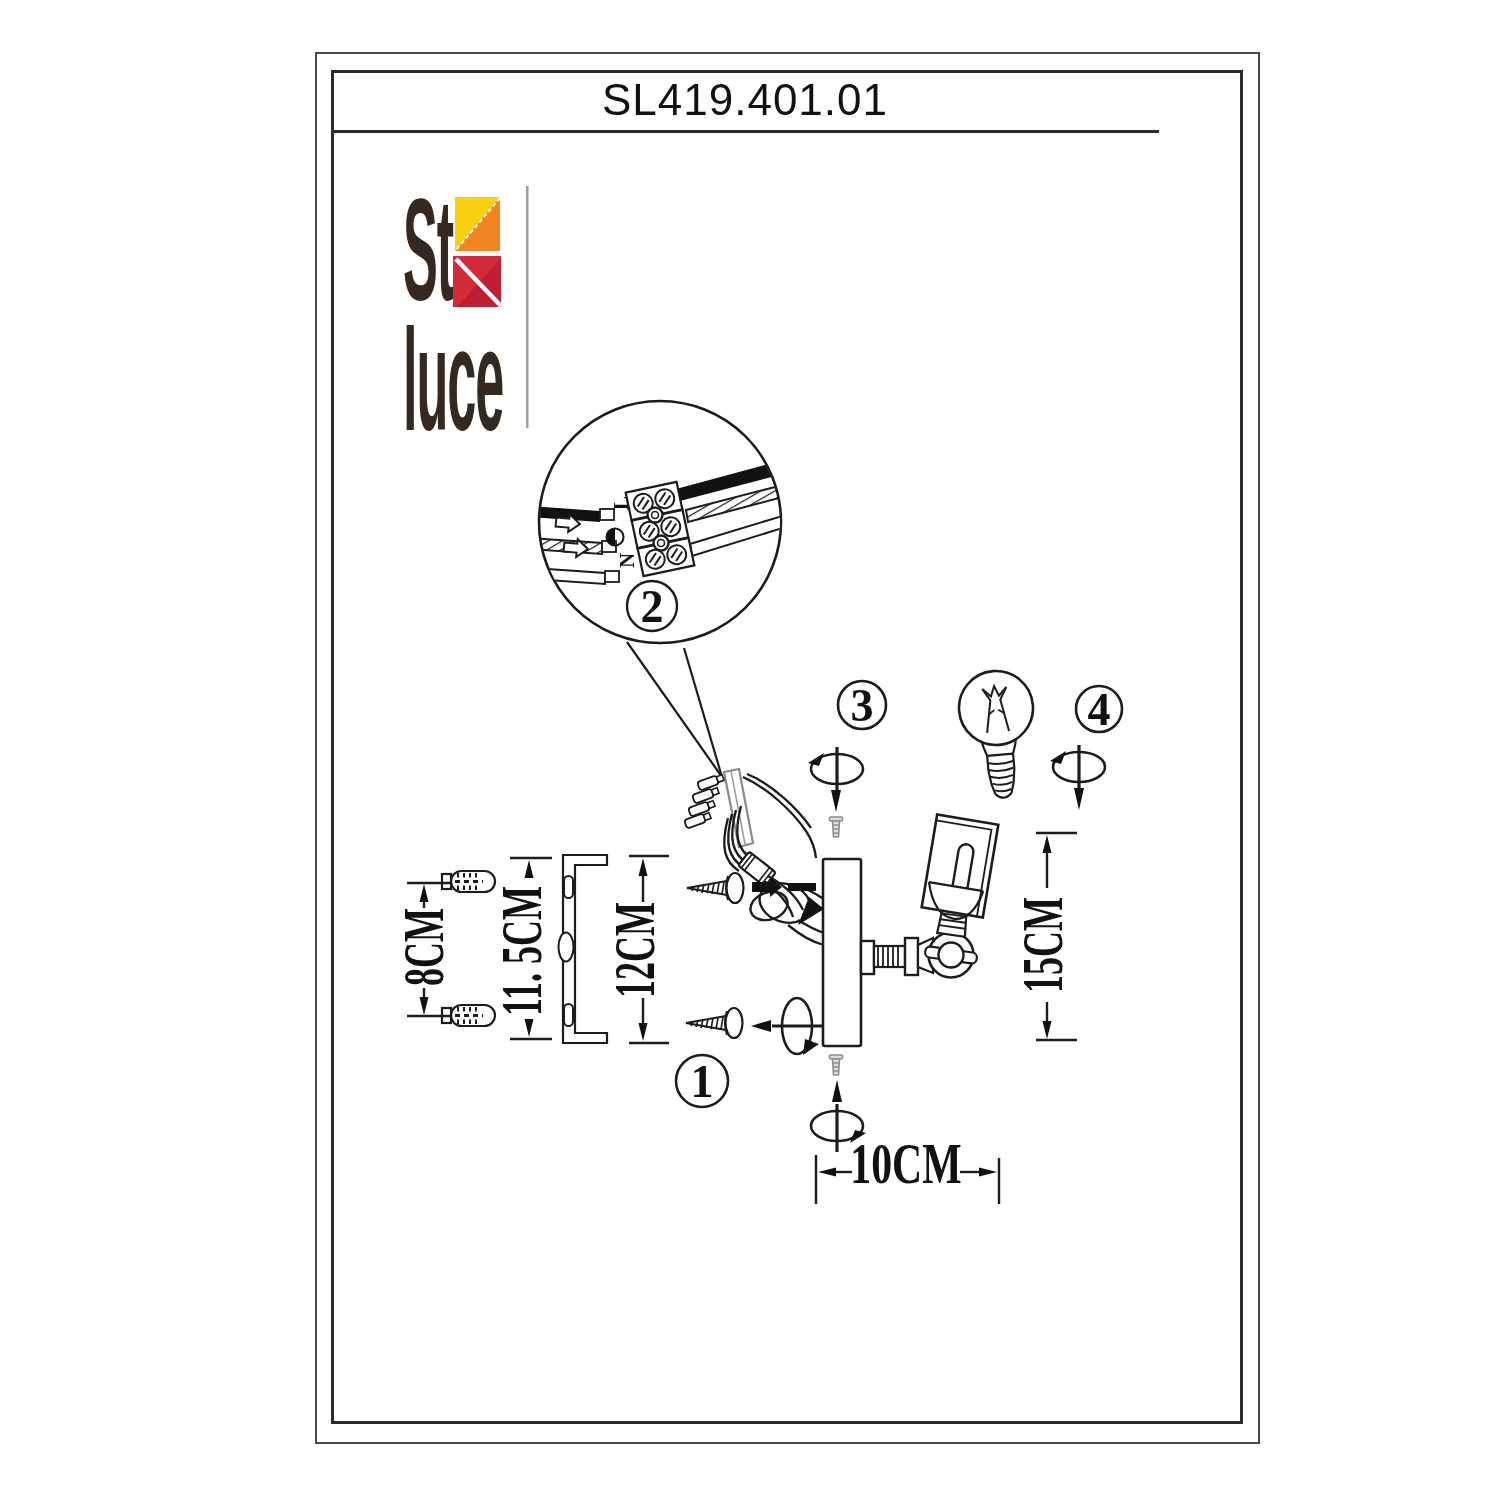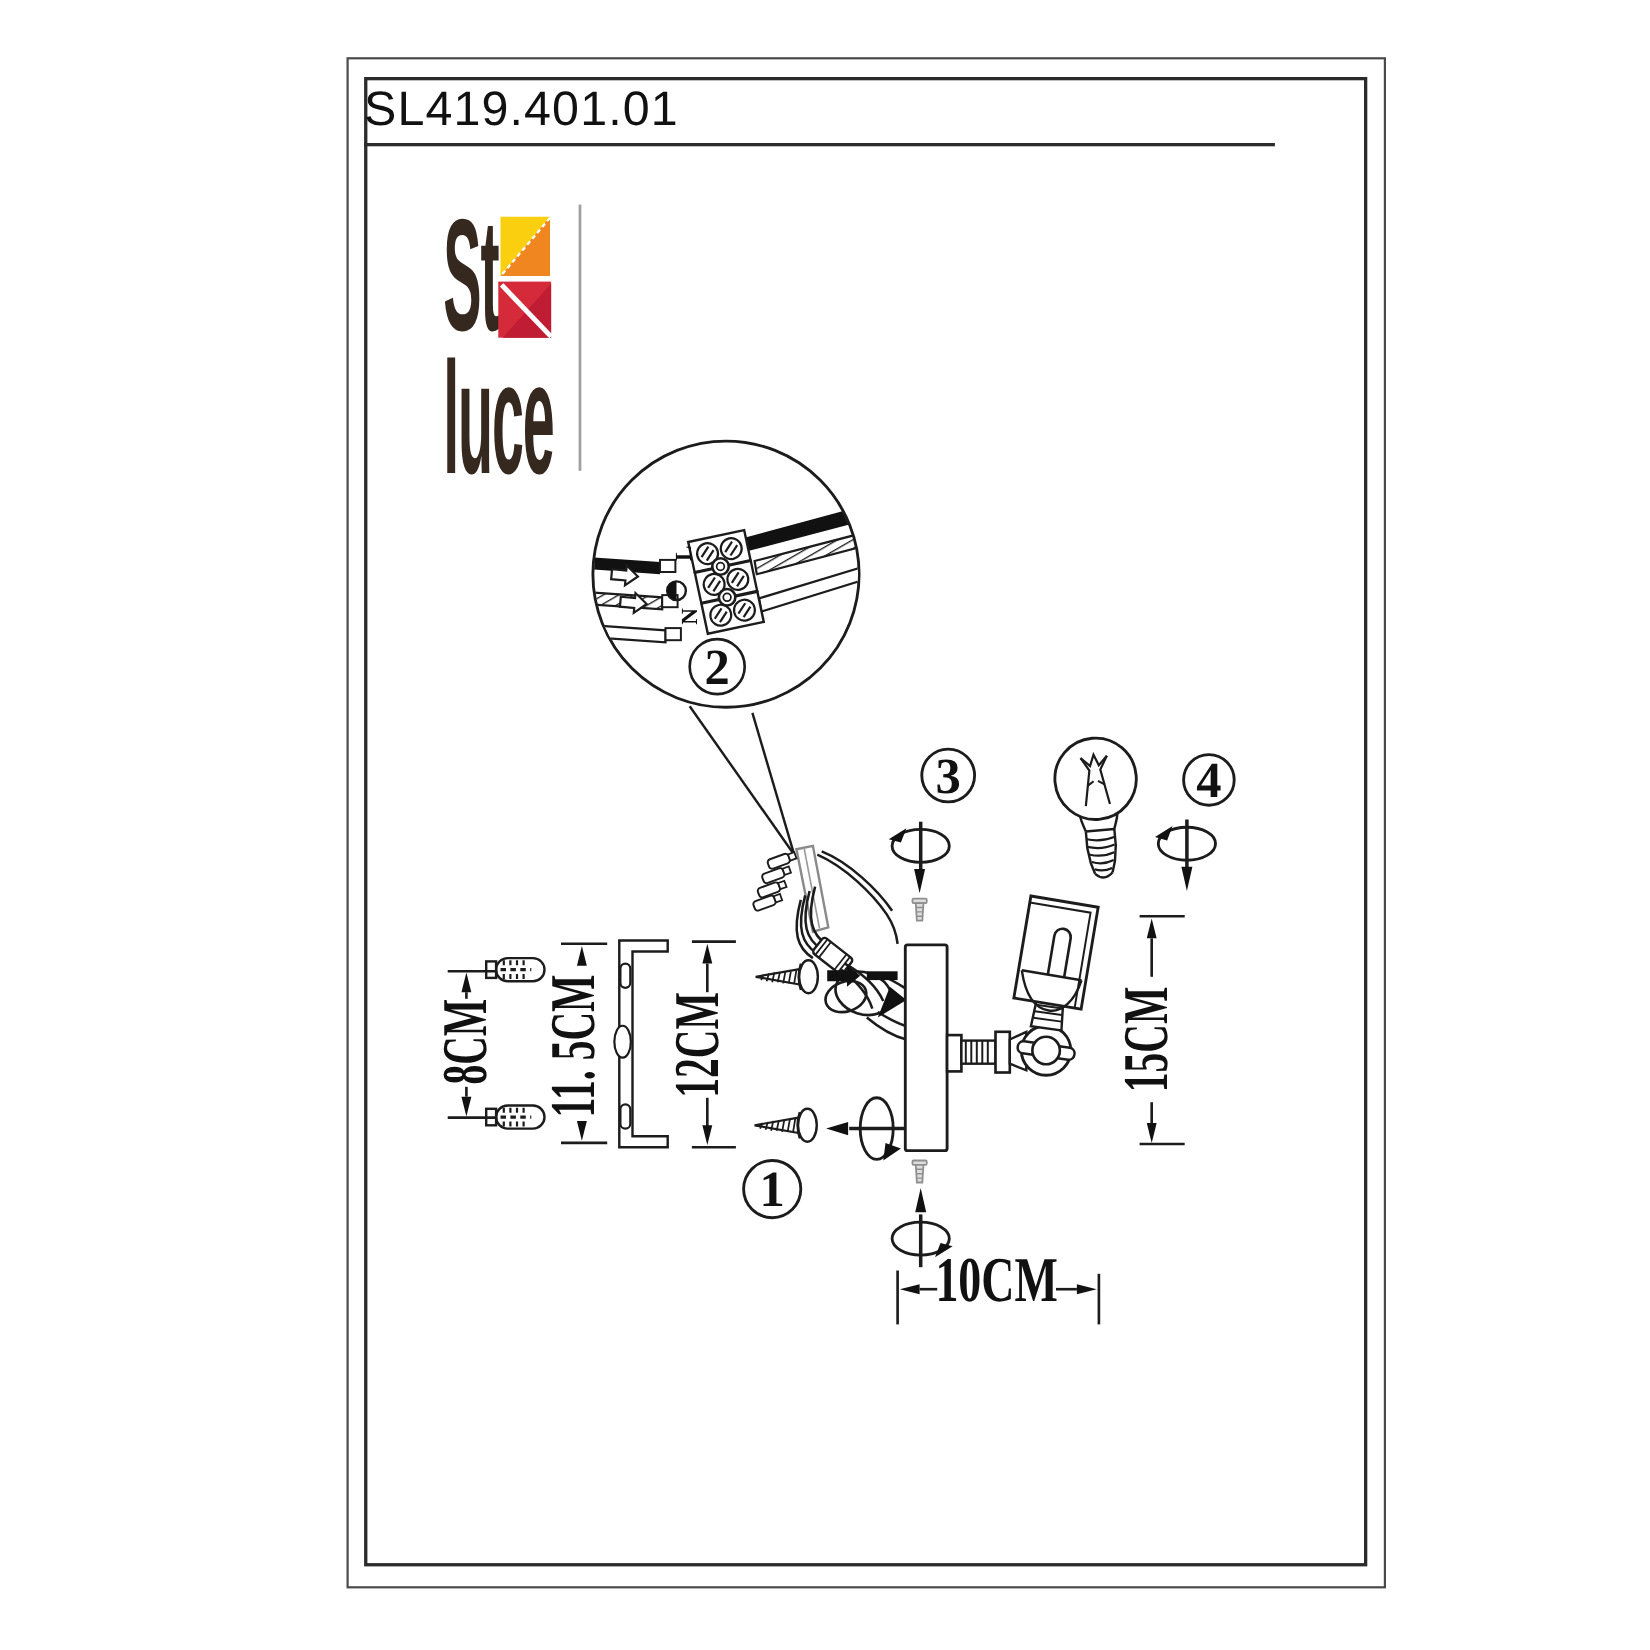--- a/index.html
+++ b/index.html
@@ -4,21 +4,21 @@
 <style>
   html,body{margin:0;padding:0;background:#fff;}
   .page{position:relative;width:1500px;height:1500px;background:#fff;overflow:hidden;
         font-family:"Liberation Sans",sans-serif;}
   .frame-outer{position:absolute;left:315px;top:52px;width:941px;height:1388px;
         border:2px solid #4a4a4a;}
   .frame-inner{position:absolute;left:331px;top:70px;width:912px;height:1354px;
         border:3px solid #2b2b2b;box-sizing:border-box;}
   .header{position:absolute;left:331px;top:70px;width:828px;height:60px;
         border-bottom:3px solid #2b2b2b;box-sizing:content-box;
-        display:flex;align-items:center;}
+        display:flex;align-items:center;justify-content:center;}
   .title{font-size:44px;color:#111;letter-spacing:1px;line-height:60px;}
   svg text.dim{font-family:"Liberation Serif","DejaVu Serif",serif;font-weight:bold;
         font-size:58px;fill:#111;}
   svg text.badge{font-family:"Liberation Serif","DejaVu Serif",serif;font-weight:600;
         font-size:46px;fill:#111;}
   svg text.wire-label{font-family:"Liberation Serif","DejaVu Serif",serif;font-weight:bold;
         font-size:21px;fill:#111;}
   svg text.logo-word{font-family:"Liberation Sans",sans-serif;font-weight:bold;}
   svg .ln{stroke:#1c1c1c;fill:none;}
   svg .fw{fill:#fff;stroke:#1c1c1c;}

